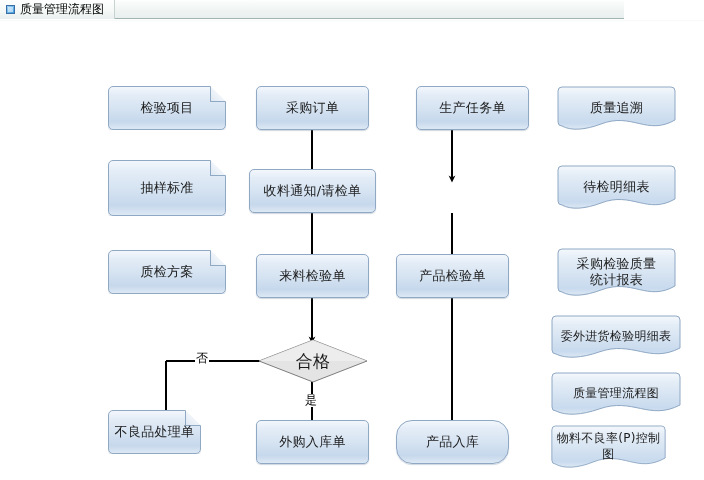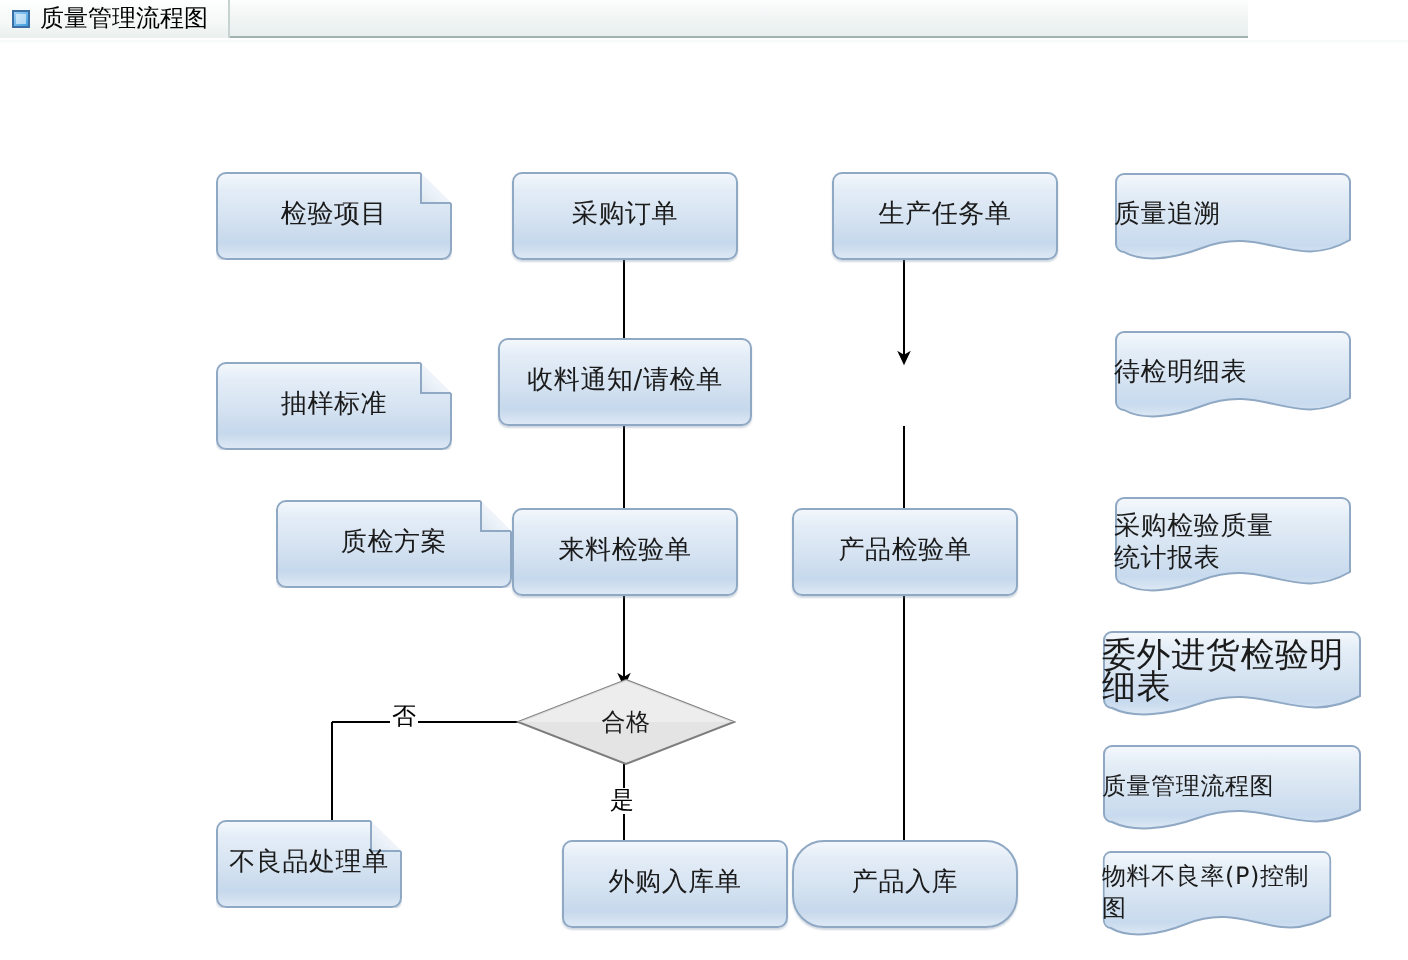--- a/index.html
+++ b/index.html
@@ -148,21 +148,21 @@
   }
   .node.report svg.shape {
     position: absolute;
     left: 0; top: 0;
     width: 100%; height: 100%;
   }
   .node.report .node-text {
     position: relative;
     z-index: 2;
     width: 100%;
-    text-align: left;
+    text-align: center;
     margin-top: -5px;
   }
 
   
   .node.decision {
     border: none;
     background: transparent;
   }
   .node.decision svg.shape {
     position: absolute;
@@ -229,27 +229,27 @@
 
   <div class="edge-label" style="left:195px; top:330px;">否</div>
   <div class="edge-label" style="left:304px; top:372px;">是</div>
 
   <div class="node folded" style="left:108px; top:64px; width:118px; height:44px;">
     <span class="fold-body"></span>
     <span class="fold-corner"></span>
     <span class="node-text">检验项目</span>
   </div>
 
-  <div class="node folded" style="left:108px; top:159px; width:118px; height:44px;">
+  <div class="node folded" style="left:108px; top:138px; width:118px; height:56px;">
     <span class="fold-body"></span>
     <span class="fold-corner"></span>
     <span class="node-text">抽样标准</span>
   </div>
 
-  <div class="node folded" style="left:108px; top:228px; width:118px; height:44px;margin-left:30px;">
+  <div class="node folded" style="left:108px; top:228px; width:118px; height:44px;">
     <span class="fold-body"></span>
     <span class="fold-corner"></span>
     <span class="node-text">质检方案</span>
   </div>
 
   <div class="node folded" style="left:108px; top:388px; width:93px; height:44px;">
     <span class="fold-body"></span>
     <span class="fold-corner"></span>
     <span class="node-text">不良品处理单</span>
   </div>
@@ -259,38 +259,38 @@
   </div>
 
   <div class="node process" style="left:249px; top:147px; width:127px; height:44px;">
     <span class="node-text">收料通知/请检单</span>
   </div>
 
   <div class="node process" style="left:256px; top:232px; width:113px; height:44px;">
     <span class="node-text">来料检验单</span>
   </div>
 
-  <div class="node process" style="left:256px; top:398px; width:113px; height:44px;margin-left:25px;">
+  <div class="node process" style="left:256px; top:398px; width:113px; height:44px;">
     <span class="node-text">外购入库单</span>
   </div>
 
   <div class="node process" style="left:396px; top:64px; width:113px; height:44px;margin-left:20px;">
     <span class="node-text">生产任务单</span>
   </div>
 
 
   <div class="node process" style="left:396px; top:232px; width:113px; height:44px;">
     <span class="node-text">产品检验单</span>
   </div>
 
   <div class="node process" style="left:396px; top:398px; width:113px; height:44px;border-radius:16px;">
     <span class="node-text">产品入库</span>
   </div>
 
-  <div class="node decision" style="left:258px; top:317px; width:110px; height:44px; font-size:12px;">
+  <div class="node decision" style="left:258px; top:317px; width:110px; height:44px; font-size:17px;">
     <svg class="shape" viewBox="0 0 110 44" preserveAspectRatio="none">
       <polygon points="55,1 109,22 55,43 1,22" fill="#e4e4e4" stroke="#7d7d7d" stroke-width="1"></polygon>
       <polygon points="55,1 109,22 55,22 1,22" fill="#efefef" opacity=".8"></polygon>
     </svg>
     <span class="node-text">合格</span>
   </div>
 
   <div class="node report" style="left:557px; top:64px; width:119px; height:48px;">
     <svg class="shape" viewBox="0 0 119 48" preserveAspectRatio="none">
       <defs>
@@ -315,21 +315,21 @@
   </div>
 
   <div class="node report" style="left:557px; top:226px; width:119px; height:52px;">
     <svg class="shape" viewBox="0 0 119 52" preserveAspectRatio="none">
       <path d="M5,1 H114 a4,4 0 0 1 4,4 V38 C90,54 75,30 44,42 C28,48 14,49 5,44 a4,4 0 0 1 -4,-4 V5 a4,4 0 0 1 4,-4 Z" fill="url(#rg1)" stroke="#8fa8c4" stroke-width="1"></path>
     </svg>
     <span class="node-text">采购检验质量
 统计报表</span>
   </div>
 
-  <div class="node report" style="left:551px; top:293px; width:130px; height:47px; font-size:17px;">
+  <div class="node report" style="left:551px; top:293px; width:130px; height:47px; font-size:12px;">
     <svg class="shape" viewBox="0 0 130 47" preserveAspectRatio="none">
       <path d="M5,1 H125 a4,4 0 0 1 4,4 V33 C98,49 82,25 48,37 C31,43 15,44 5,39 a4,4 0 0 1 -4,-4 V5 a4,4 0 0 1 4,-4 Z" fill="url(#rg1)" stroke="#8fa8c4" stroke-width="1"></path>
     </svg>
     <span class="node-text">委外进货检验明细表</span>
   </div>
 
   <div class="node report" style="left:551px; top:350px; width:130px; height:47px; font-size:12px;">
     <svg class="shape" viewBox="0 0 130 47" preserveAspectRatio="none">
       <path d="M5,1 H125 a4,4 0 0 1 4,4 V33 C98,49 82,25 48,37 C31,43 15,44 5,39 a4,4 0 0 1 -4,-4 V5 a4,4 0 0 1 4,-4 Z" fill="url(#rg1)" stroke="#8fa8c4" stroke-width="1"></path>
     </svg>

